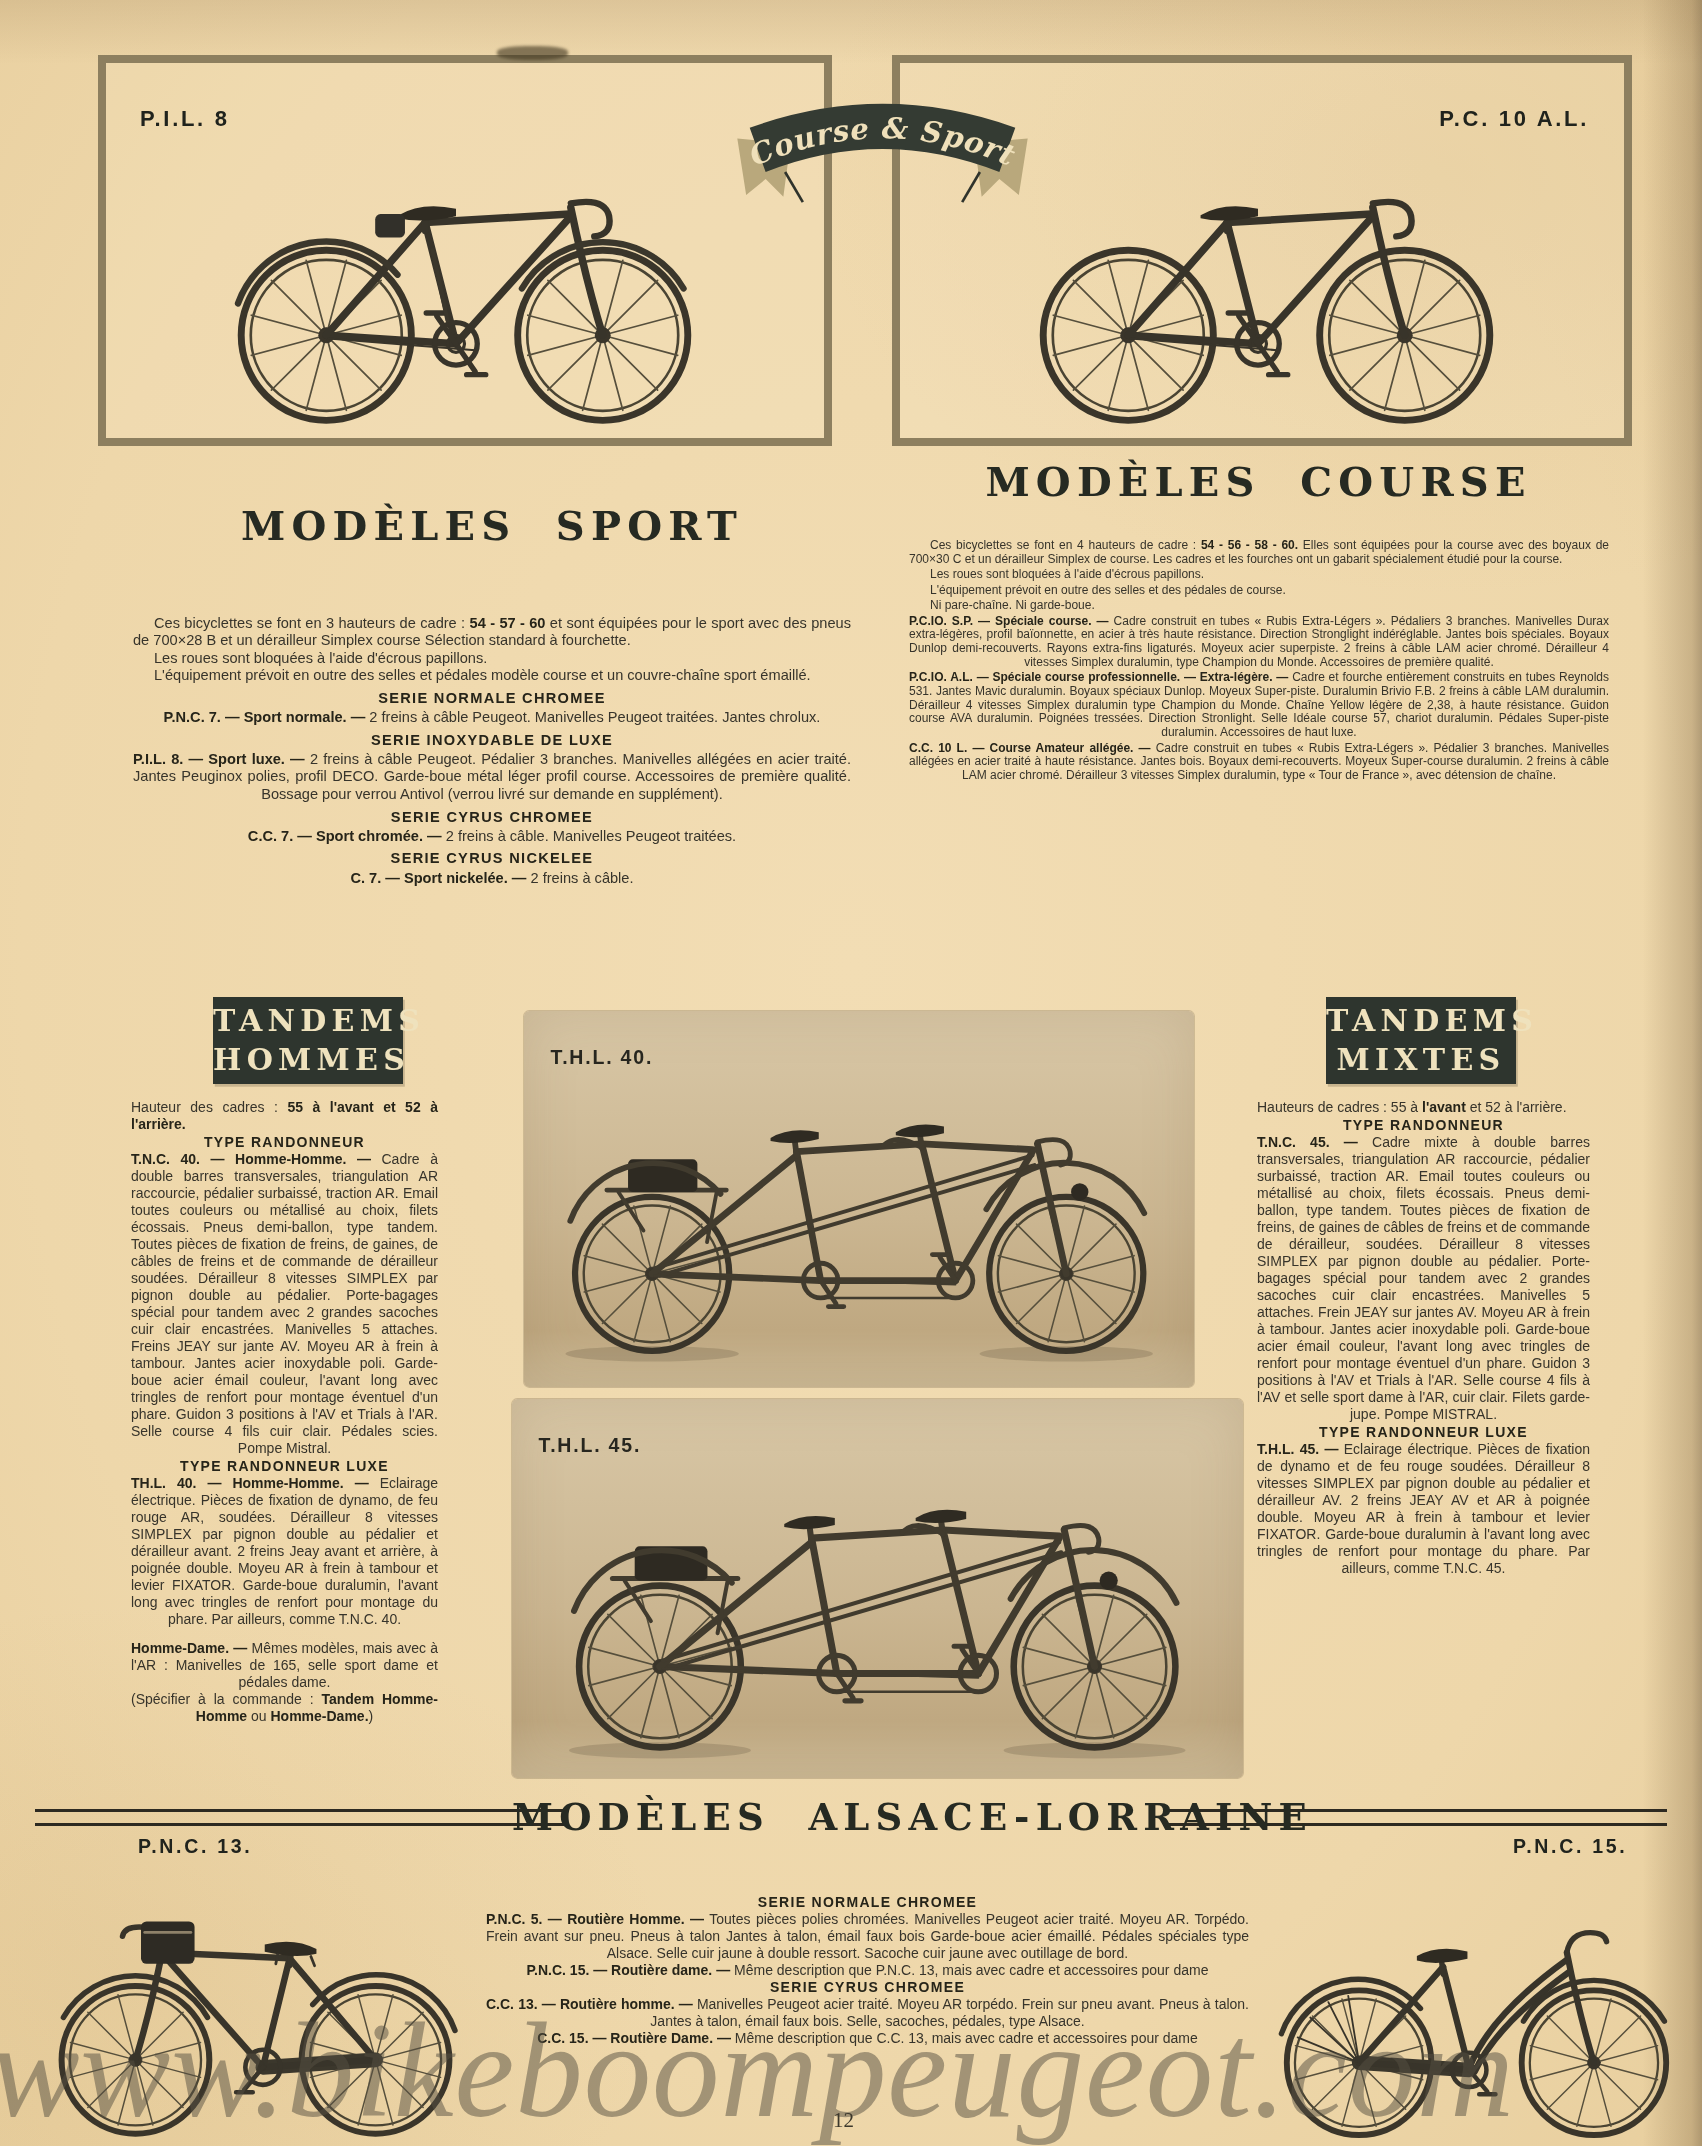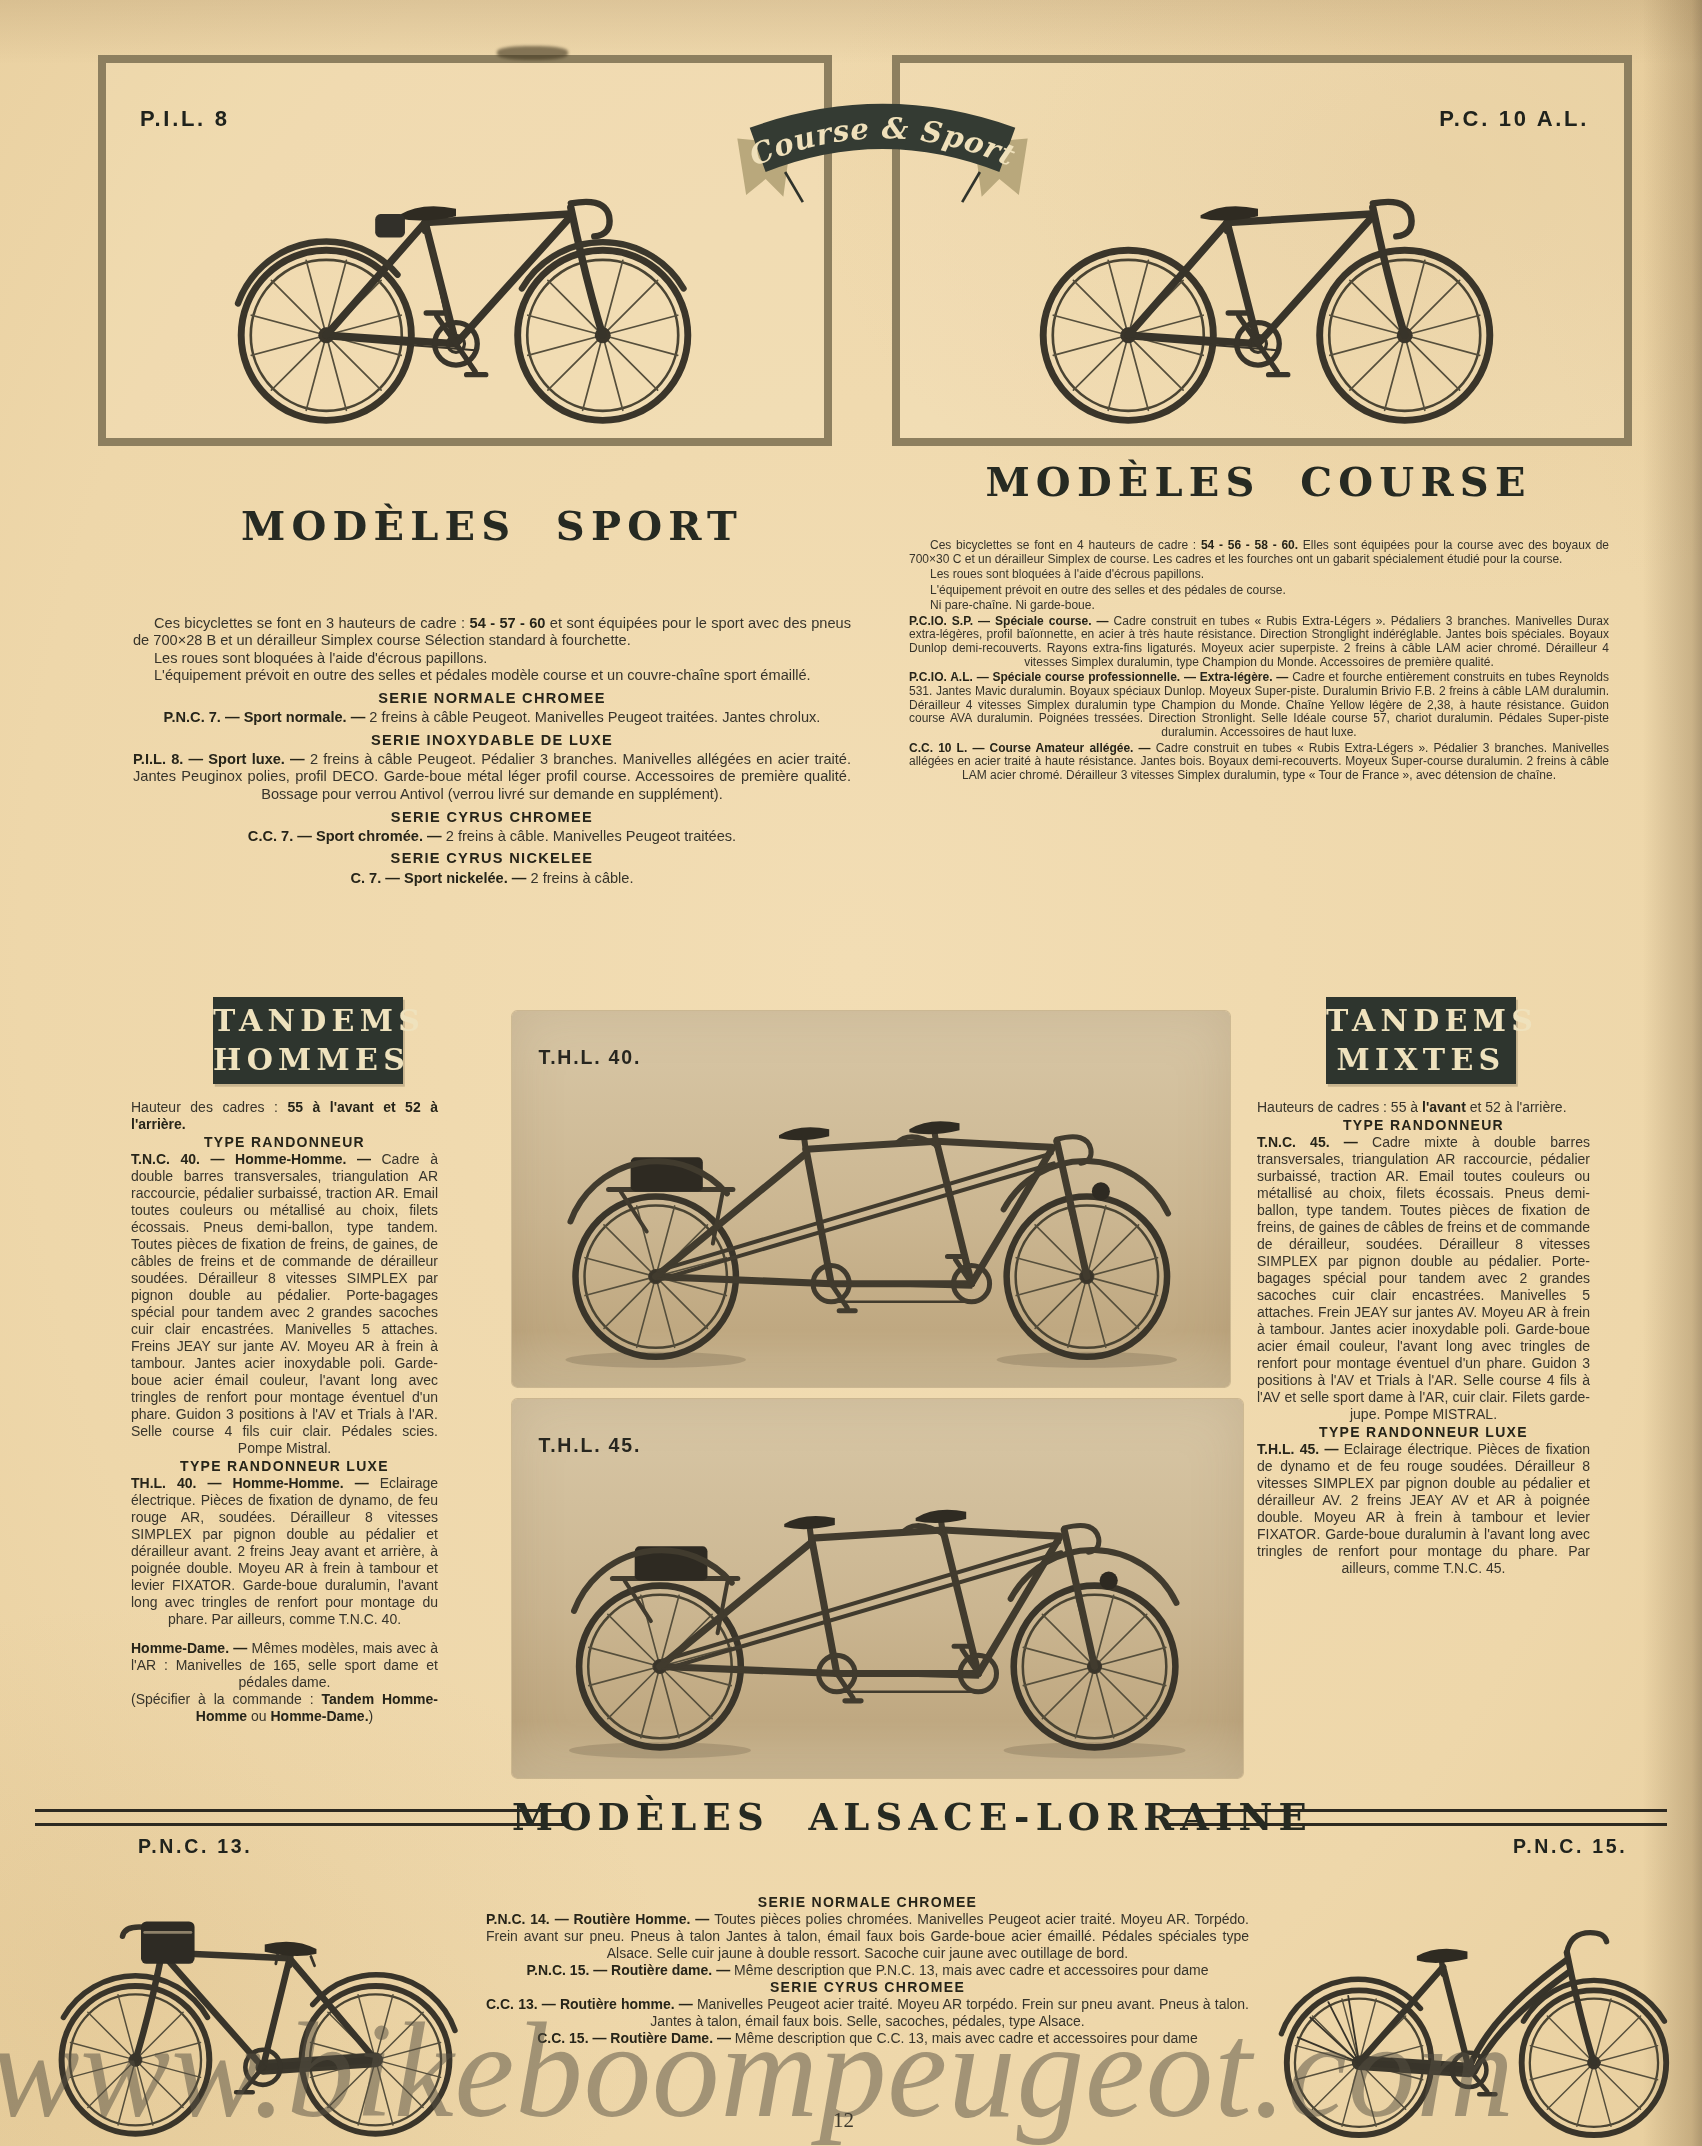--- a/index.html
+++ b/index.html
@@ -273,21 +273,21 @@
   </div>
 
   <div class="abs txtcol tandcol" style="left:1257px;top:1099px;width:333px;">
     <p><span>Hauteurs de cadres : 55 à </span><span class="b">l'avant</span><span> et 52 à l'arrière.</span></p>
     <p class="serie">TYPE RANDONNEUR</p>
     <p class="entry"><span class="b">T.N.C. 45. — </span><span>Cadre mixte à double barres transversales, triangulation AR raccourcie, pédalier surbaissé, traction AR. Email toutes couleurs ou métallisé au choix, filets écossais. Pneus demi-ballon, type tandem. Toutes pièces de fixation de freins, de gaines de câbles de freins et de commande de dérailleur, soudées. Dérailleur 8 vitesses SIMPLEX par pignon double au pédalier. Porte-bagages spécial pour tandem avec 2 grandes sacoches cuir clair encastrées. Manivelles 5 attaches. Frein JEAY sur jantes AV. Moyeu AR à frein à tambour. Jantes acier inoxydable poli. Garde-boue acier émail couleur, l'avant long avec tringles de renfort pour montage éventuel d'un phare. Guidon 3 positions à l'AV et Trials à l'AR. Selle course 4 fils à l'AV et selle sport dame à l'AR, cuir clair. Filets garde-jupe. Pompe MISTRAL.</span></p>
     <p class="serie">TYPE RANDONNEUR LUXE</p>
     <p class="entry"><span class="b">T.H.L. 45. — </span><span>Eclairage électrique. Pièces de fixation de dynamo et de feu rouge soudées. Dérailleur 8 vitesses SIMPLEX par pignon double au pédalier et dérailleur AV. 2 freins JEAY AV et AR à poignée double. Moyeu AR à frein à tambour et levier FIXATOR. Garde-boue duralumin à l'avant long avec tringles de renfort pour montage du phare. Par ailleurs, comme T.N.C. 45.</span></p>
   </div>
 
-  <div class="abs photo" style="left:512px;top:1011px;width:670px;height:376px;padding-left:48px;">
+  <div class="abs photo" style="left:524px;top:1011px;width:670px;height:376px;">
     <span class="photo-label">T.H.L. 40.</span>
     <svg viewBox="0 0 640 330">
         <use href="#bike-tandem"></use>
       </svg>
   </div>
   <div class="abs photo" style="left:512px;top:1399px;width:731px;height:379px;">
     <span class="photo-label">T.H.L. 45.</span>
     <svg viewBox="0 0 640 330">
         <use href="#bike-tandem"></use>
       </svg>
@@ -306,21 +306,21 @@
     <g transform="scale(-1,1) translate(-460,0)">
         <use href="#bike-roadster"></use>
       </g>
   </svg>
   <svg class="abs" style="left:1257px;top:1873px;width:439px;height:271px;" viewBox="0 0 460 300">
     <use href="#bike-dame"></use>
   </svg>
 
   <div class="abs txtcol alscol" style="left:486px;top:1894px;width:763px;">
     <p class="serie">SERIE NORMALE CHROMEE</p>
-    <p class="entry"><span class="b">P.N.C. 14. — Routière Homme. — </span><span>Toutes pièces polies chromées. Manivelles Peugeot acier traité. Moyeu AR. Torpédo. Frein avant sur pneu. Pneus à talon Jantes à talon, émail faux bois Garde-boue acier émaillé. Pédales spéciales type Alsace. Selle cuir jaune à double ressort. Sacoche cuir jaune avec outillage de bord.</span></p>
+    <p class="entry"><span class="b">P.N.C. 5. — Routière Homme. — </span><span>Toutes pièces polies chromées. Manivelles Peugeot acier traité. Moyeu AR. Torpédo. Frein avant sur pneu. Pneus à talon Jantes à talon, émail faux bois Garde-boue acier émaillé. Pédales spéciales type Alsace. Selle cuir jaune à double ressort. Sacoche cuir jaune avec outillage de bord.</span></p>
     <p class="entry"><span class="b">P.N.C. 15. — Routière dame. — </span><span>Même description que P.N.C. 13, mais avec cadre et accessoires pour dame</span></p>
     <p class="serie">SERIE CYRUS CHROMEE</p>
     <p class="entry"><span class="b">C.C. 13. — Routière homme. — </span><span>Manivelles Peugeot acier traité. Moyeu AR torpédo. Frein sur pneu avant. Pneus à talon. Jantes à talon, émail faux bois. Selle, sacoches, pédales, type Alsace.</span></p>
     <p class="entry"><span class="b">C.C. 15. — Routière Dame. — </span><span>Même description que C.C. 13, mais avec cadre et accessoires pour dame</span></p>
   </div>
 
   <div class="abs watermark" style="left:-10.6px;top:1993px;">www.bikeboompeugeot.com</div>
   <div class="abs pagenum" style="left:833px;top:2108px;">12</div>
 
 </div>

